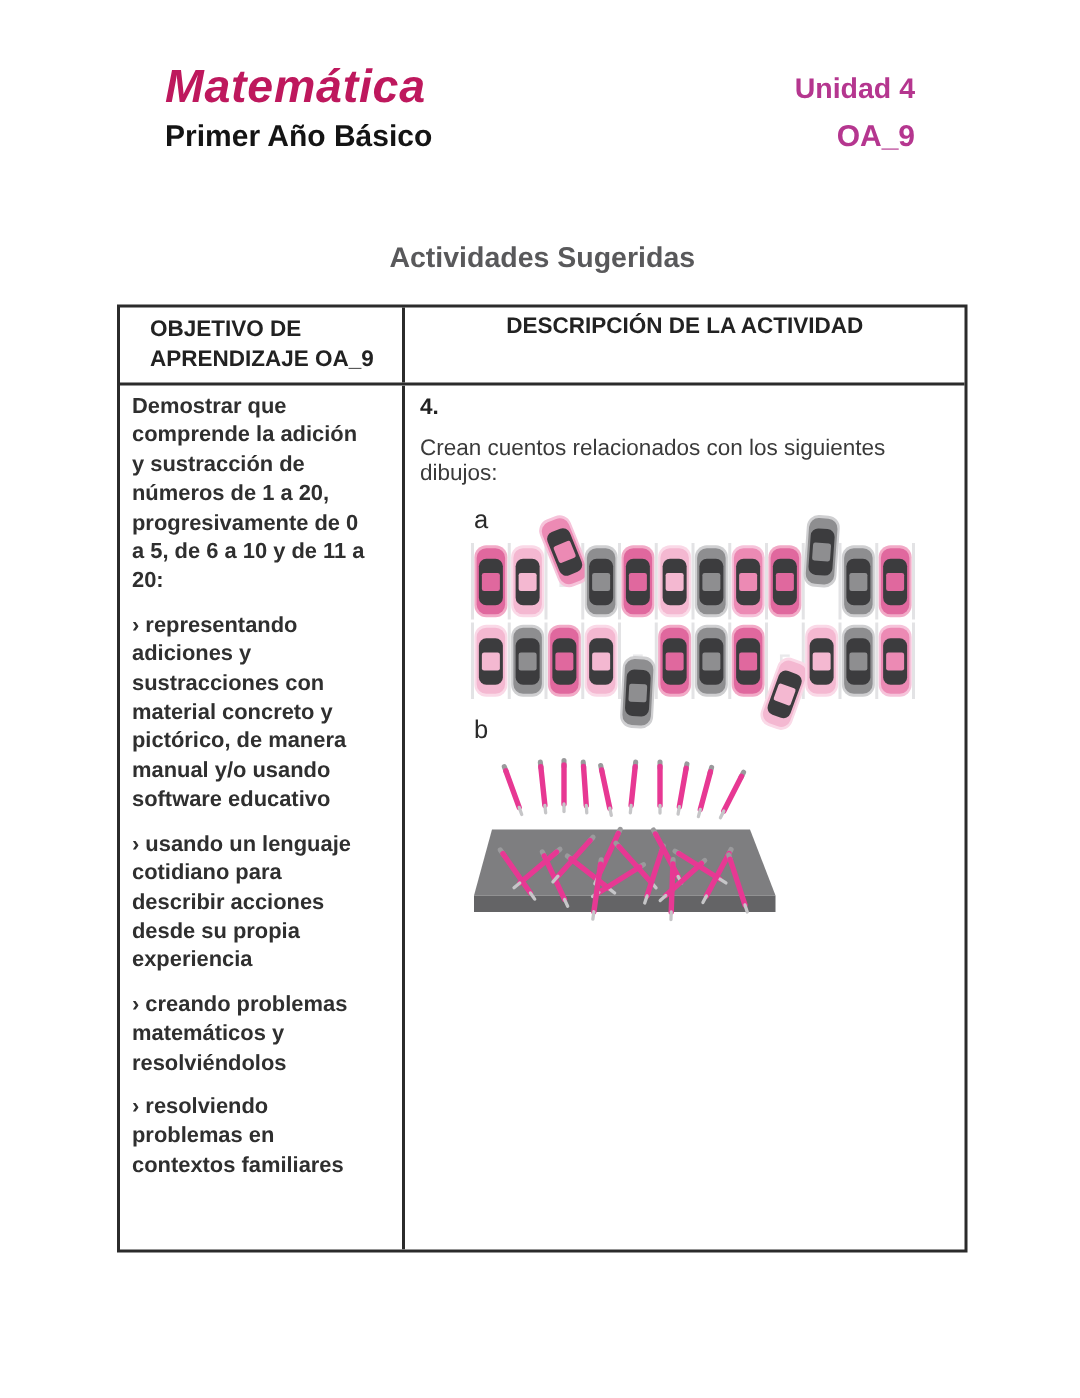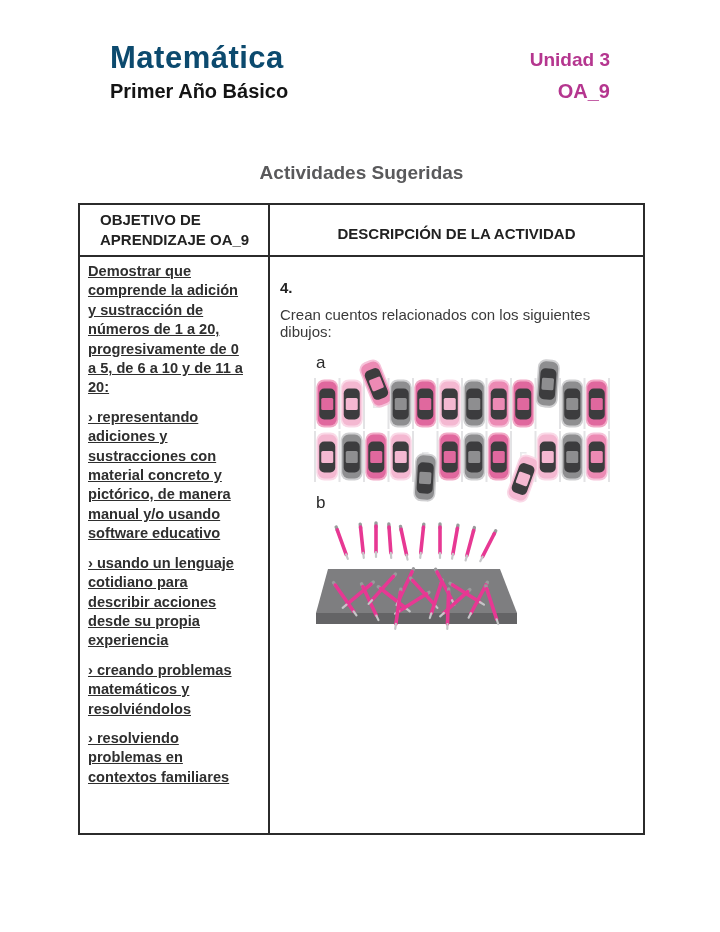--- a/index.html
+++ b/index.html
@@ -15,40 +15,40 @@
   
   .section-title{position:absolute;left:78px;top:162px;width:567px;text-align:center;
     font-size:19px;font-weight:bold;color:#59595b;}
   
   .doc-table{position:absolute;left:78px;top:203px;width:567px;height:632px;
     border:2px solid #2b2b2b;box-sizing:border-box;display:flex;flex-direction:column;background:#fff;}
   .trow{display:flex;min-height:0;}
   .thead{height:50px;border-bottom:2px solid #2b2b2b;flex:0 0 auto;}
   .tbody{flex:1 1 auto;overflow:hidden;}
   .cell-left{width:190px;flex:0 0 190px;border-right:2px solid #2b2b2b;box-sizing:border-box;padding:5px 8px;}
-  .cell-right{flex:1 1 auto;box-sizing:border-box;padding:19px 10px;}
+  .cell-right{flex:1 1 auto;box-sizing:border-box;padding:3px 10px;}
   .thead .cell-left{font-weight:bold;font-size:15px;line-height:20px;color:#222;padding-left:20px;}
   .thead .cell-right{font-weight:bold;font-size:15px;line-height:20px;color:#222;text-align:center;}
   .tbody .cell-left{font-weight:bold;font-size:14.6px;line-height:19.4px;color:#2f2f2f;}
-  .tbody .cell-left p{margin:0 16px 10px 0;text-decoration:underline;}
+  .tbody .cell-left p{margin:0 16px 10px 0;}
   .act-num{font-weight:bold;font-size:15px;color:#222;margin:3px 0 0 0;}
   .act-desc{font-size:15px;color:#3a3a3a;margin:10px 0 0 0;}
   .fig-label{font-size:17px;color:#2a2a2a;margin:13px 0 0 36px;line-height:20px;}
   .fig-svg{display:block;overflow:visible;}
   #parking-svg{margin:2px 0 0 32px;}
   #pencils-svg{margin:8px 0 0 20px;}
 </style>
 </head>
 <body>
 
 <div class="page">
 
-  <div class="doc-title" style="color: #0c4a6e;">Matemática</div>
+  <div class="doc-title" style="color: #be185d; font-style: italic;">Matemática</div>
   <div class="doc-subtitle">Primer Año Básico</div>
-  <div class="unit-label" style="color: rgb(181, 54, 143);">Unidad 3</div>
+  <div class="unit-label" style="color: rgb(181, 54, 143);">Unidad 4</div>
   <div class="oa-code" style="color: rgb(181, 54, 143);">OA_9</div>
 
   <div class="section-title">Actividades Sugeridas</div>
 
   <div class="doc-table">
     <div class="trow thead">
       <div class="cell-left">OBJETIVO DE APRENDIZAJE OA_9</div>
       <div class="cell-right">DESCRIPCIÓN DE LA ACTIVIDAD</div>
     </div>
     <div class="trow tbody">

